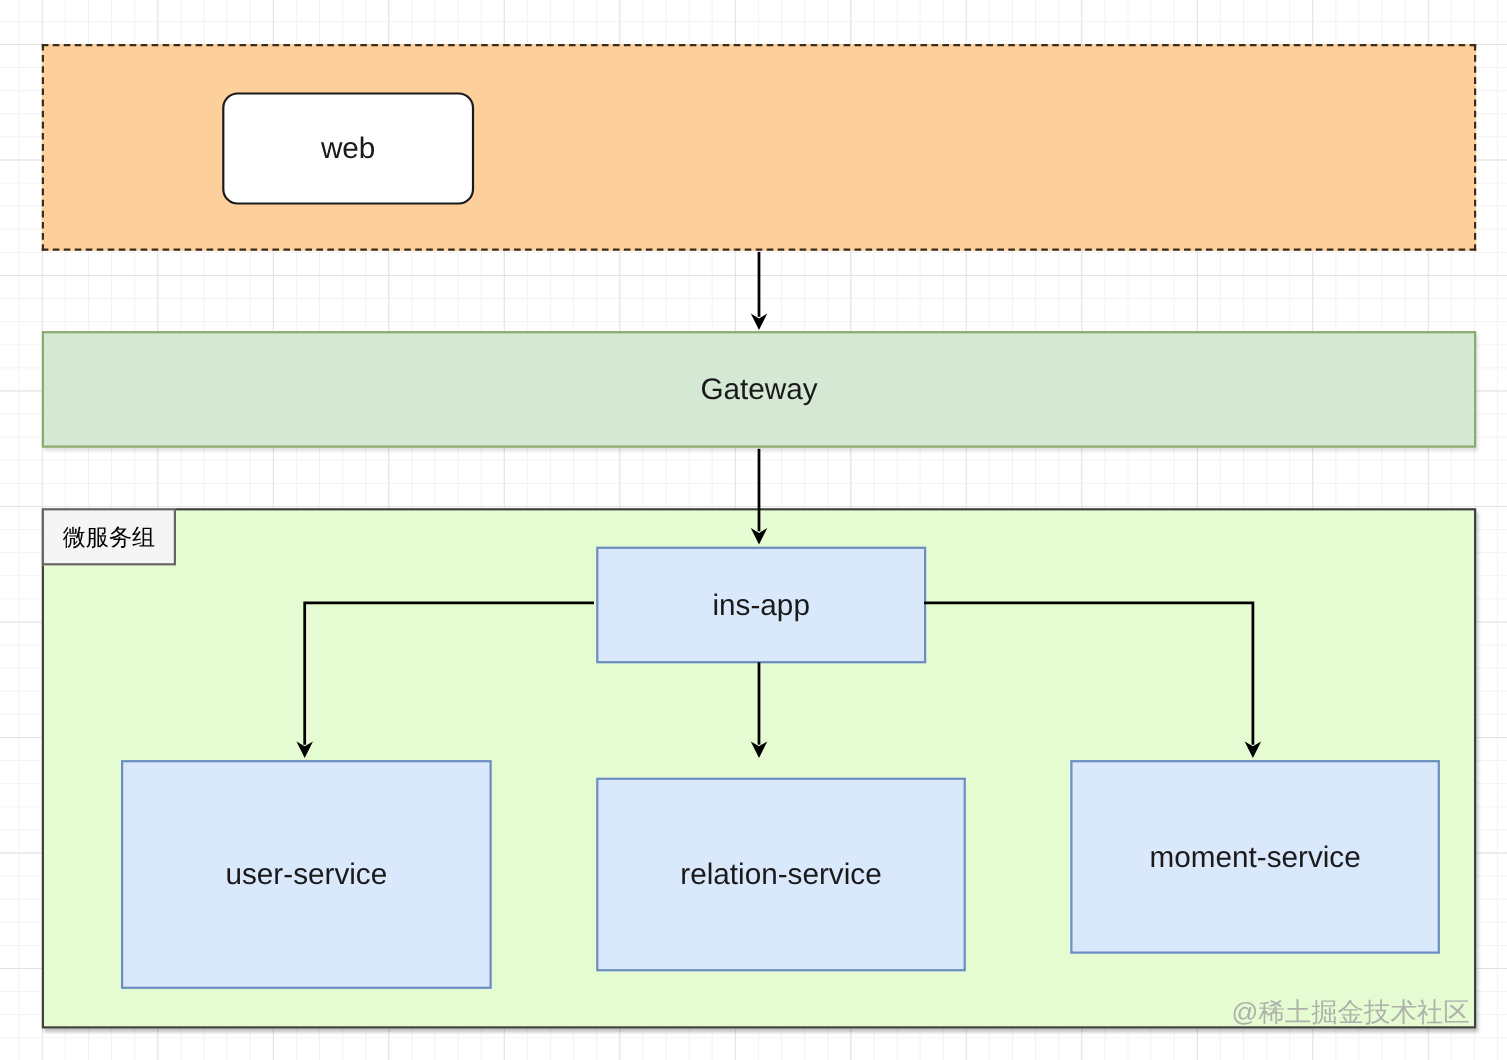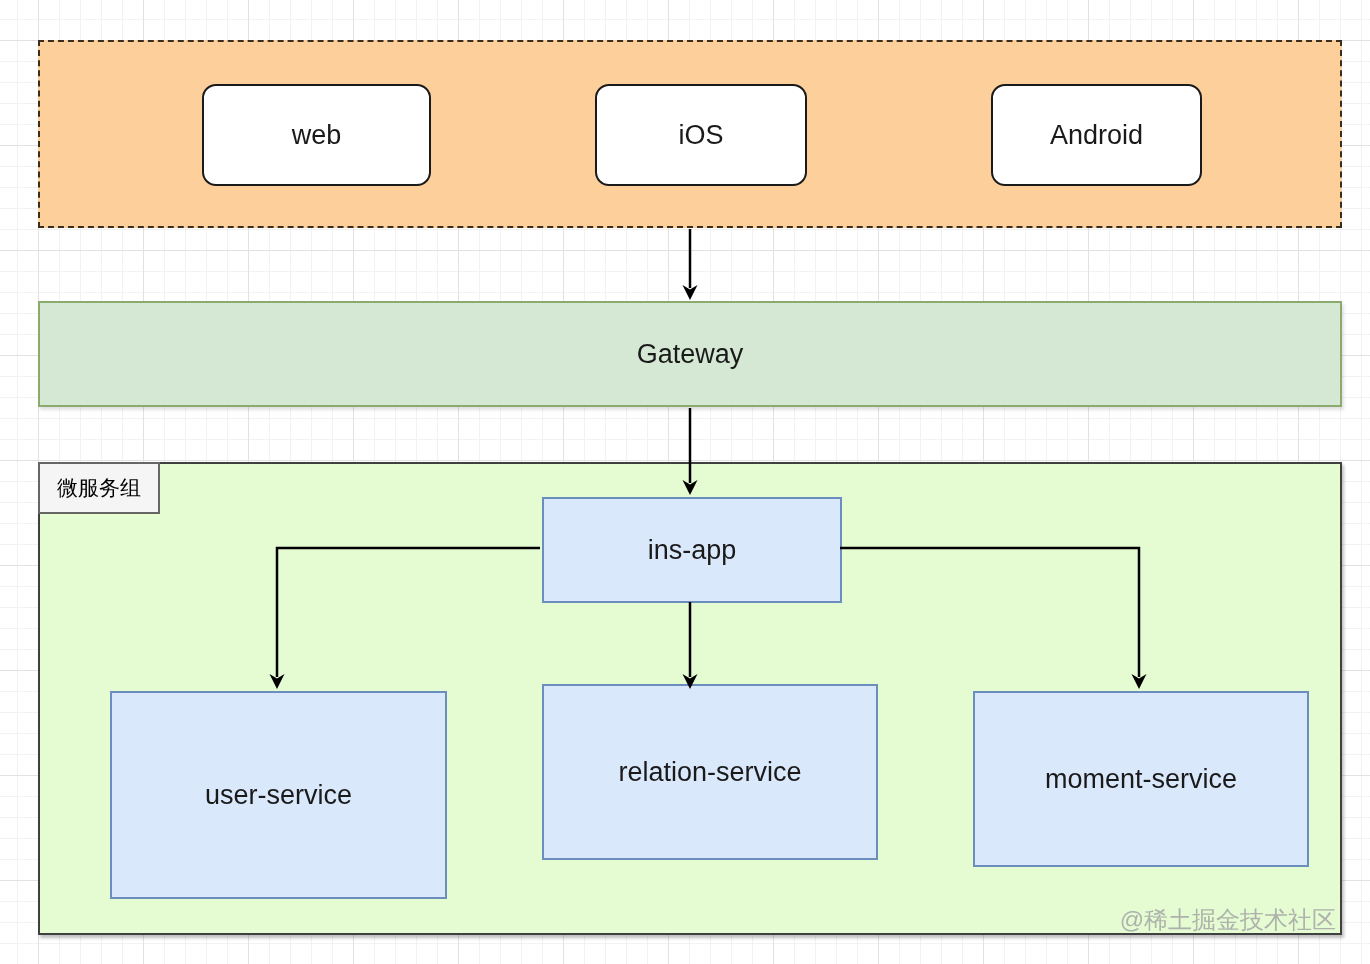--- a/index.html
+++ b/index.html
@@ -58,41 +58,39 @@
     background:var(--label_fill,#f5f5f5);
     border:2px solid var(--label_border,#666666);
     padding:10px 17px;font-size:21px;color:#000000;white-space:nowrap;
   }
   .service-node{
     background:var(--service_node_fill,#dae8fc);
     border:2px solid var(--service_node_border,#6c8ebf);
   }
   .n-insapp{left:502px;top:33px;width:300px;height:106px;}
   .n-user{left:70px;top:227px;width:337px;height:208px;}
-  .n-relation{left:502px;top:220px;width:336px;height:176px;}
+  .n-relation{left:502px;top:243px;width:336px;height:176px;}
   .n-moment{left:933px;top:227px;width:336px;height:176px;}
 
   .watermark{
     position:absolute;right:4px;bottom:-3px;
     font-size:24px;color:var(--watermark,#a0a0a0);opacity:.8;white-space:nowrap;
   }
 
   .connectors{position:absolute;left:0;top:0;width:1370px;height:964px;pointer-events:none;}
   .connectors path,.connectors line{stroke:var(--arrow,#000);stroke-width:2.5;fill:none;}
   .connectors polygon{fill:var(--arrow,#000);stroke:none;}
 </style>
 </head>
 <body>
 
 <div class="canvas">
 
   <div class="clients-group">
     <div class="node client-node n-web">web</div>
-    <div class="node client-node n-ios">iOS</div>
-    <div class="node client-node n-android">Android</div>
   </div>
 
   <div class="node gateway-node">Gateway</div>
 
   <div class="services-group">
     <div class="group-label">微服务组</div>
     <div class="node service-node n-insapp">ins-app</div>
     <div class="node service-node n-user">user-service</div>
     <div class="node service-node n-relation">relation-service</div>
     <div class="node service-node n-moment">moment-service</div>

